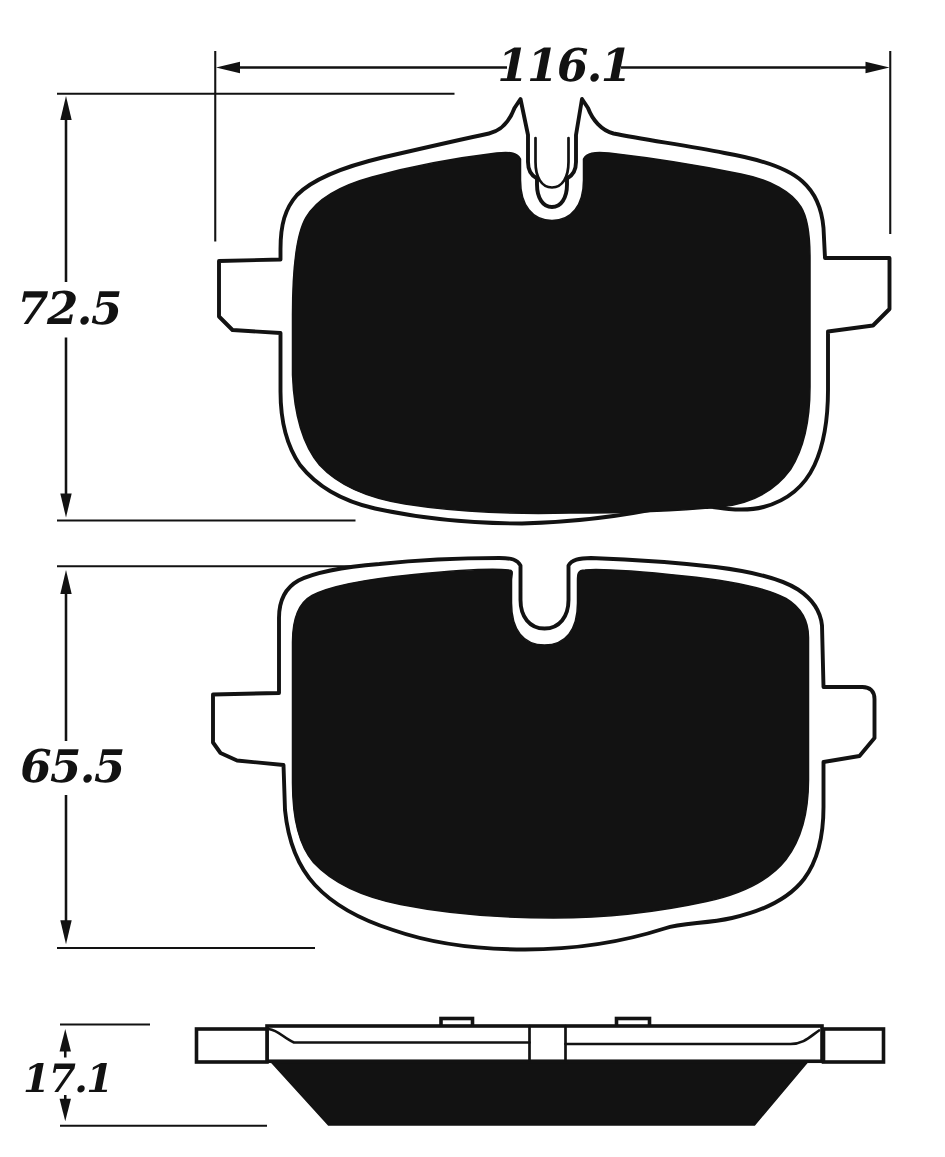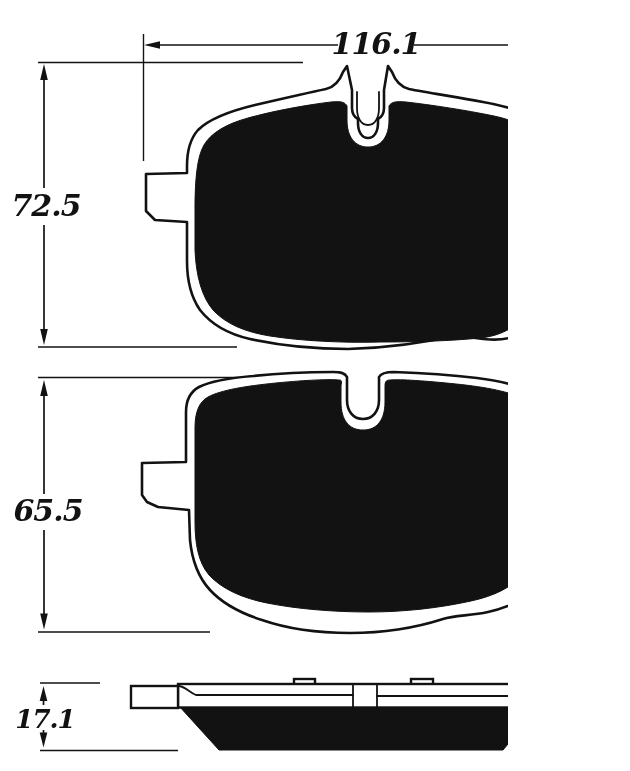--- a/index.html
+++ b/index.html
@@ -1,18 +1,18 @@
 <!DOCTYPE html>
 <html style="--ink: #121212; --bg: #ffffff;"><head>
 <meta charset="utf-8">
 <style>
   html,body{margin:0;padding:0;background:#fff;}
   .stage{
     position:relative;
-    width:508px;height:771px;
+    width:630px;height:771px;
     background:var(--bg,#ffffff);
     font-family:"DejaVu Serif", serif;
     overflow:hidden;
   }
   svg{display:block;}
   .outline{fill:#ffffff;stroke:var(--ink,#111);stroke-width:2.6;stroke-linejoin:round;stroke-linecap:round;}
   .black{fill:var(--ink,#111);stroke:var(--ink,#111);stroke-width:1;stroke-linejoin:round;}
   .thin{fill:none;stroke:var(--ink,#111);stroke-width:1.8;stroke-linecap:round;}
   .plate{fill:#ffffff;stroke:var(--ink,#111);stroke-width:2.4;stroke-linejoin:miter;}
   .dimline{fill:none;stroke:var(--ink,#111);stroke-width:1.7;}

